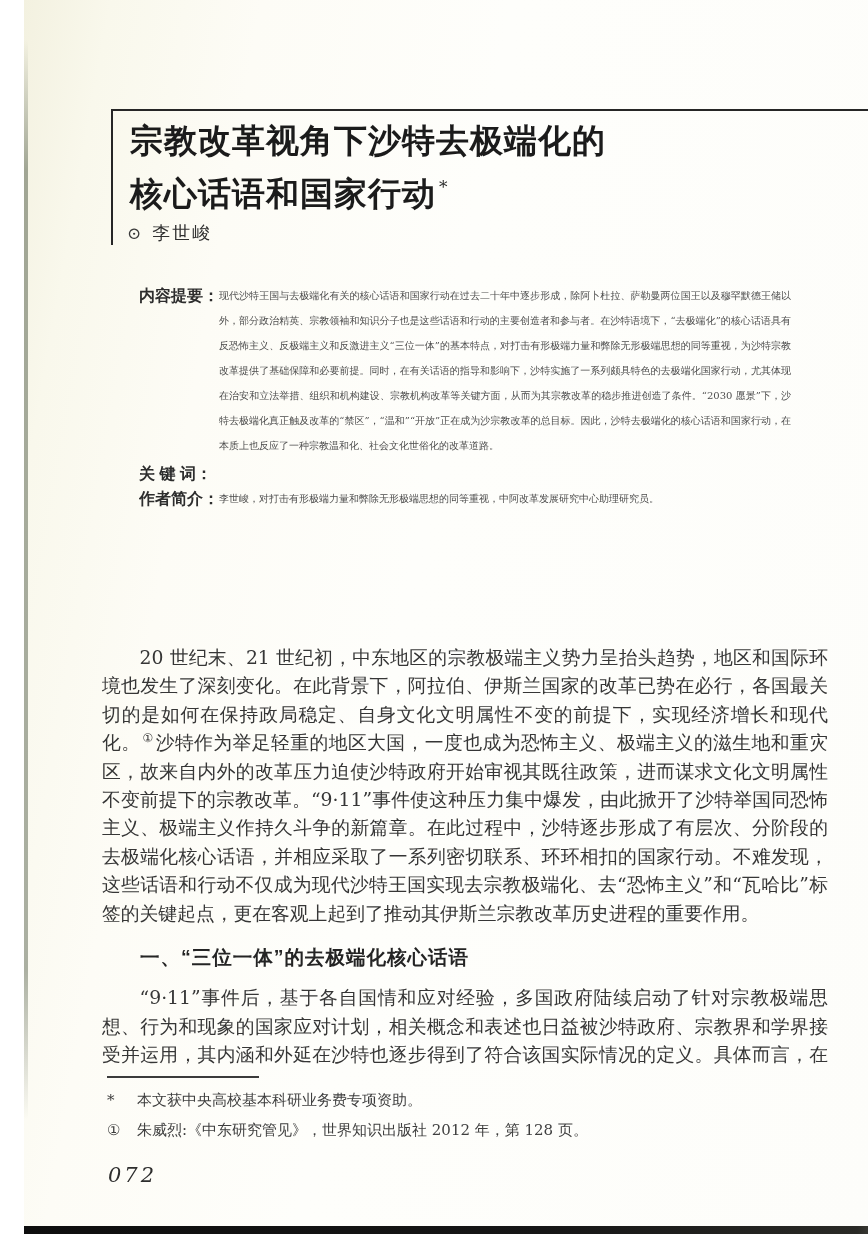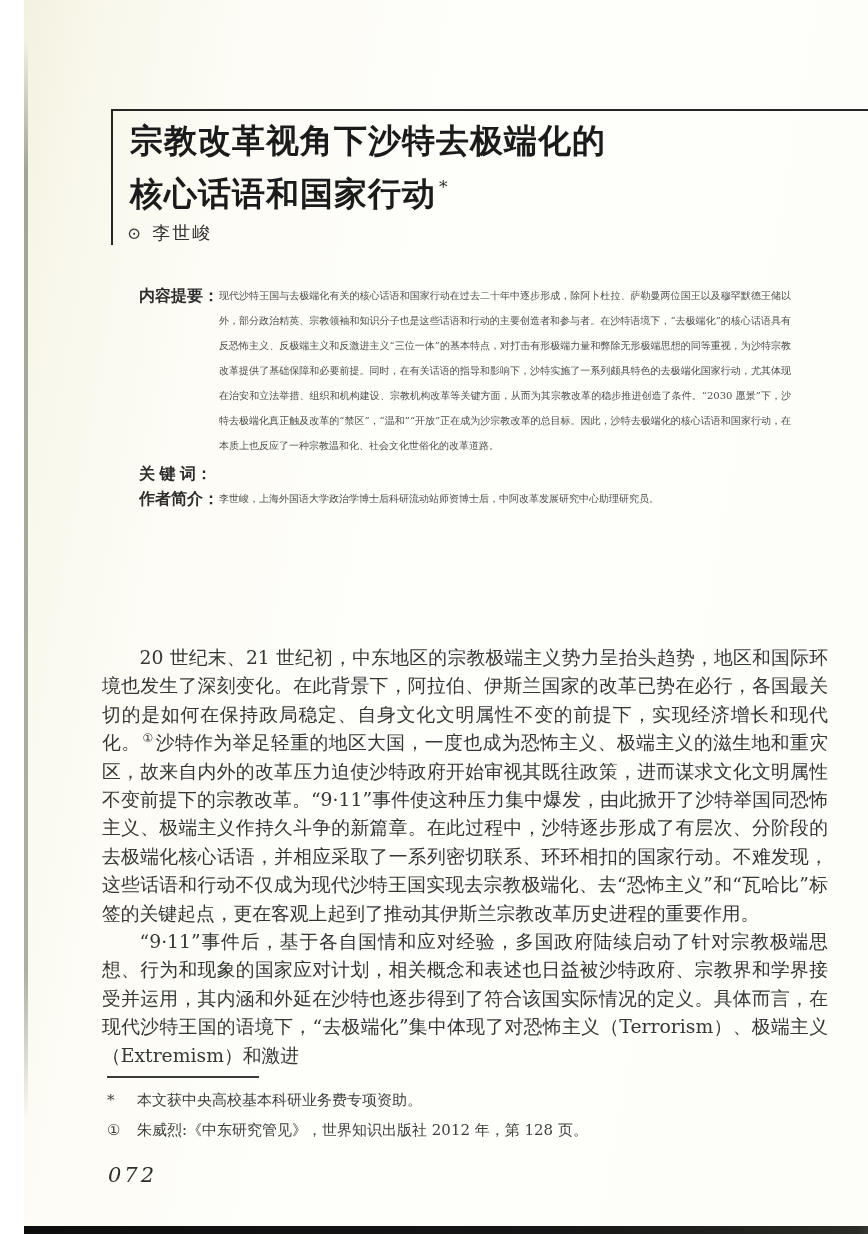--- a/index.html
+++ b/index.html
@@ -93,26 +93,27 @@
   <div class="meta">
     <div class="meta-row">
       <span class="meta-label">内容提要：</span>
       <div class="meta-content">现代沙特王国与去极端化有关的核心话语和国家行动在过去二十年中逐步形成，除阿卜杜拉、萨勒曼两位国王以及穆罕默德王储以外，部分政治精英、宗教领袖和知识分子也是这些话语和行动的主要创造者和参与者。在沙特语境下，“去极端化”的核心话语具有反恐怖主义、反极端主义和反激进主义“三位一体”的基本特点，对打击有形极端力量和弊除无形极端思想的同等重视，为沙特宗教改革提供了基础保障和必要前提。同时，在有关话语的指导和影响下，沙特实施了一系列颇具特色的去极端化国家行动，尤其体现在治安和立法举措、组织和机构建设、宗教机构改革等关键方面，从而为其宗教改革的稳步推进创造了条件。“2030 愿景”下，沙特去极端化真正触及改革的“禁区”，“温和”“开放”正在成为沙宗教改革的总目标。因此，沙特去极端化的核心话语和国家行动，在本质上也反应了一种宗教温和化、社会文化世俗化的改革道路。</div>
     </div>
     <div class="meta-row mt">
       <span class="meta-label">关 键 词：</span>
     </div>
     <div class="meta-row">
       <span class="meta-label">作者简介：</span>
-      <div class="meta-content">李世峻，上海外国语大学政治学博士后科研流动站师资博士后，中阿改革发展研究中心助理研究员。</div>
+      <div class="meta-content">李世峻，对打击有形极端力量和弊除无形极端思想的同等重视，中阿改革发展研究中心助理研究员。</div>
     </div>
   </div>
 
   <div class="body">
     <p><span>20 世纪末、21 世纪初，中东地区的宗教极端主义势力呈抬头趋势，地区和国际环境也发生了深刻变化。在此背景下，阿拉伯、伊斯兰国家的改革已势在必行，各国最关切的是如何在保持政局稳定、自身文化文明属性不变的前提下，实现经济增长和现代化。</span><sup class="fn-ref">①</sup><span>沙特作为举足轻重的地区大国，一度也成为恐怖主义、极端主义的滋生地和重灾区，故来自内外的改革压力迫使沙特政府开始审视其既往政策，进而谋求文化文明属性不变前提下的宗教改革。“9·11”事件使这种压力集中爆发，由此掀开了沙特举国同恐怖主义、极端主义作持久斗争的新篇章。在此过程中，沙特逐步形成了有层次、分阶段的去极端化核心话语，并相应采取了一系列密切联系、环环相扣的国家行动。不难发现，这些话语和行动不仅成为现代沙特王国实现去宗教极端化、去“恐怖主义”和“瓦哈比”标签的关键起点，更在客观上起到了推动其伊斯兰宗教改革历史进程的重要作用。</span></p>
+    <h2 class="sec-heading">一、“三位一体”的去极端化核心话语</h2>
     <p>“9·11”事件后，基于各自国情和应对经验，多国政府陆续启动了针对宗教极端思想、行为和现象的国家应对计划，相关概念和表述也日益被沙特政府、宗教界和学界接受并运用，其内涵和外延在沙特也逐步得到了符合该国实际情况的定义。具体而言，在现代沙特王国的语境下，“去极端化”集中体现了对恐怖主义（Terrorism）、极端主义（Extremism）和激进</p>
   </div>
 
   <div class="footnotes">
     <div class="fn-divider"></div>
     <div class="fn-item">
       <span class="fn-marker">*</span>
       <span class="fn-text">本文获中央高校基本科研业务费专项资助。</span>
     </div>
     <div class="fn-item">

